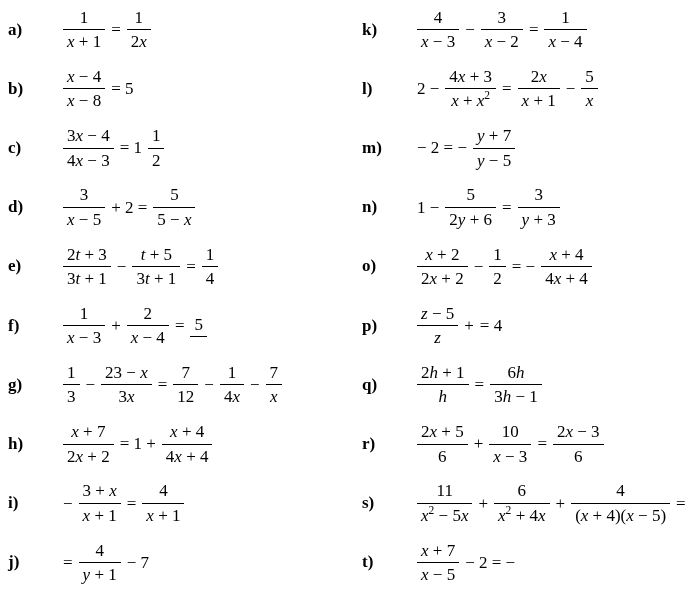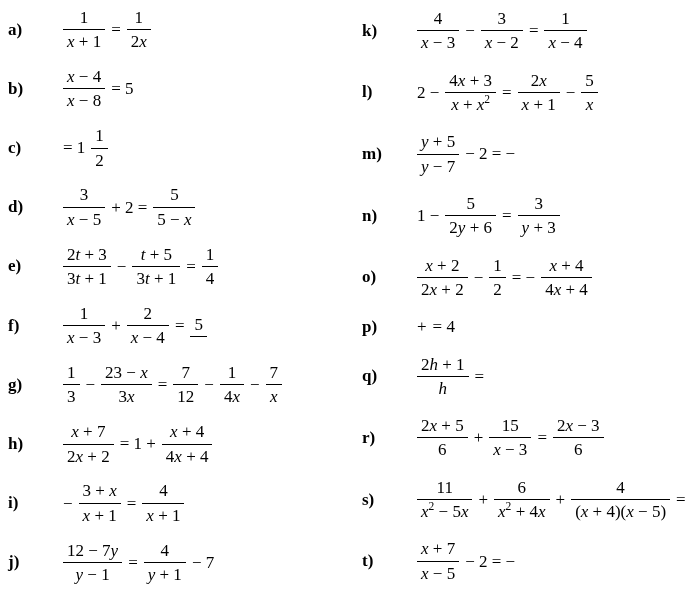--- a/index.html
+++ b/index.html
@@ -28,21 +28,21 @@
     <span class="eq"><span class="frac"><span class="num">1</span><span class="den"><i>x</i> + 1</span></span><span class="mtext">=</span><span class="frac"><span class="num">1</span><span class="den">2<i>x</i></span></span></span>
   </div>
 
   <div class="row">
     <span class="label">b)</span>
     <span class="eq"><span class="frac"><span class="num"><i>x</i> − 4</span><span class="den"><i>x</i> − 8</span></span><span class="mtext">= 5</span></span>
   </div>
 
   <div class="row">
     <span class="label">c)</span>
-    <span class="eq"><span class="mtext">= 1</span><span class="frac"><span class="num">1</span><span class="den">2</span></span></span>
+    <span class="eq"><span class="frac"><span class="num">3<i>x</i> − 4</span><span class="den">4<i>x</i> − 3</span></span><span class="mtext">= 1</span><span class="frac"><span class="num">1</span><span class="den">2</span></span></span>
   </div>
 
   <div class="row">
     <span class="label">d)</span>
     <span class="eq"><span class="frac"><span class="num">3</span><span class="den"><i>x</i> − 5</span></span><span class="mtext">+ 2 =</span><span class="frac"><span class="num">5</span><span class="den">5 − <i>x</i></span></span></span>
   </div>
 
   <div class="row">
     <span class="label">e)</span>
     <span class="eq"><span class="frac"><span class="num">2<i>t</i> + 3</span><span class="den">3<i>t</i> + 1</span></span><span class="mtext">−</span><span class="frac"><span class="num"><i>t</i> + 5</span><span class="den">3<i>t</i> + 1</span></span><span class="mtext">=</span><span class="frac"><span class="num">1</span><span class="den">4</span></span></span>
@@ -63,62 +63,62 @@
     <span class="eq"><span class="frac"><span class="num"><i>x</i> + 7</span><span class="den">2<i>x</i> + 2</span></span><span class="mtext">= 1 +</span><span class="frac"><span class="num"><i>x</i> + 4</span><span class="den">4<i>x</i> + 4</span></span></span>
   </div>
 
   <div class="row">
     <span class="label">i)</span>
     <span class="eq"><span class="mtext">−</span><span class="frac"><span class="num">3 + <i>x</i></span><span class="den"><i>x</i> + 1</span></span><span class="mtext">=</span><span class="frac"><span class="num">4</span><span class="den"><i>x</i> + 1</span></span></span>
   </div>
 
   <div class="row">
     <span class="label">j)</span>
-    <span class="eq"><span class="frac"><span class="num">12 − 7<i>y</i></span><span class="den"><i>y</i> − 1</span></span><span class="mtext">=</span><span class="frac"><span class="num">4</span><span class="den"><i>y</i> + 1</span></span><span class="mtext">− 7</span></span>
+    <span class="eq"><span class="mtext">=</span><span class="frac"><span class="num">4</span><span class="den"><i>y</i> + 1</span></span><span class="mtext">− 7</span></span>
   </div>
 </div>
   <div class="col col-right">
   <div class="row">
     <span class="label">k)</span>
     <span class="eq"><span class="frac"><span class="num">4</span><span class="den"><i>x</i> − 3</span></span><span class="mtext">−</span><span class="frac"><span class="num">3</span><span class="den"><i>x</i> − 2</span></span><span class="mtext">=</span><span class="frac"><span class="num">1</span><span class="den"><i>x</i> − 4</span></span></span>
   </div>
 
   <div class="row">
     <span class="label">l)</span>
     <span class="eq"><span class="mtext">2 −</span><span class="frac"><span class="num">4<i>x</i> + 3</span><span class="den"><i>x</i> + <i>x</i><sup>2</sup></span></span><span class="mtext">=</span><span class="frac"><span class="num">2<i>x</i></span><span class="den"><i>x</i> + 1</span></span><span class="mtext">−</span><span class="frac"><span class="num">5</span><span class="den"><i>x</i></span></span></span>
   </div>
 
   <div class="row">
     <span class="label">m)</span>
-    <span class="eq"><span class="frac"><span class="num"><i>y</i> + 5</span><span class="den"><i>y</i> − 7</span></span><span class="mtext">− 2 = −</span></span>
+    <span class="eq"><span class="mtext">− 2 = −</span><span class="frac"><span class="num"><i>y</i> + 7</span><span class="den"><i>y</i> − 5</span></span></span>
   </div>
 
   <div class="row">
     <span class="label">n)</span>
     <span class="eq"><span class="mtext">1 −</span><span class="frac"><span class="num">5</span><span class="den">2<i>y</i> + 6</span></span><span class="mtext">=</span><span class="frac"><span class="num">3</span><span class="den"><i>y</i> + 3</span></span></span>
   </div>
 
   <div class="row">
     <span class="label">o)</span>
     <span class="eq"><span class="frac"><span class="num"><i>x</i> + 2</span><span class="den">2<i>x</i> + 2</span></span><span class="mtext">−</span><span class="frac"><span class="num">1</span><span class="den">2</span></span><span class="mtext">= −</span><span class="frac"><span class="num"><i>x</i> + 4</span><span class="den">4<i>x</i> + 4</span></span></span>
   </div>
 
   <div class="row">
     <span class="label">p)</span>
-    <span class="eq"><span class="mtext">+</span><span class="mtext">= 4</span></span>
+    <span class="eq"><span class="frac"><span class="num"><i>z</i> − 5</span><span class="den"><i>z</i></span></span><span class="mtext">+</span><span class="mtext">= 4</span></span>
   </div>
 
   <div class="row">
     <span class="label">q)</span>
-    <span class="eq"><span class="frac"><span class="num">2<i>h</i> + 1</span><span class="den"><i>h</i></span></span><span class="mtext">=</span></span>
+    <span class="eq"><span class="frac"><span class="num">2<i>h</i> + 1</span><span class="den"><i>h</i></span></span><span class="mtext">=</span><span class="frac"><span class="num">6<i>h</i></span><span class="den">3<i>h</i> − 1</span></span></span>
   </div>
 
   <div class="row">
     <span class="label">r)</span>
-    <span class="eq"><span class="frac"><span class="num">2<i>x</i> + 5</span><span class="den">6</span></span><span class="mtext">+</span><span class="frac"><span class="num">15</span><span class="den"><i>x</i> − 3</span></span><span class="mtext">=</span><span class="frac"><span class="num">2<i>x</i> − 3</span><span class="den">6</span></span></span>
+    <span class="eq"><span class="frac"><span class="num">2<i>x</i> + 5</span><span class="den">6</span></span><span class="mtext">+</span><span class="frac"><span class="num">10</span><span class="den"><i>x</i> − 3</span></span><span class="mtext">=</span><span class="frac"><span class="num">2<i>x</i> − 3</span><span class="den">6</span></span></span>
   </div>
 
   <div class="row">
     <span class="label">s)</span>
     <span class="eq"><span class="frac"><span class="num">11</span><span class="den"><i>x</i><sup>2</sup> − 5<i>x</i></span></span><span class="mtext">+</span><span class="frac"><span class="num">6</span><span class="den"><i>x</i><sup>2</sup> + 4<i>x</i></span></span><span class="mtext">+</span><span class="frac"><span class="num">4</span><span class="den">(<i>x</i> + 4)(<i>x</i> − 5)</span></span><span class="mtext">= 0</span></span>
   </div>
 
   <div class="row">
     <span class="label">t)</span>
     <span class="eq"><span class="frac"><span class="num"><i>x</i> + 7</span><span class="den"><i>x</i> − 5</span></span><span class="mtext">− 2 = −</span></span>

